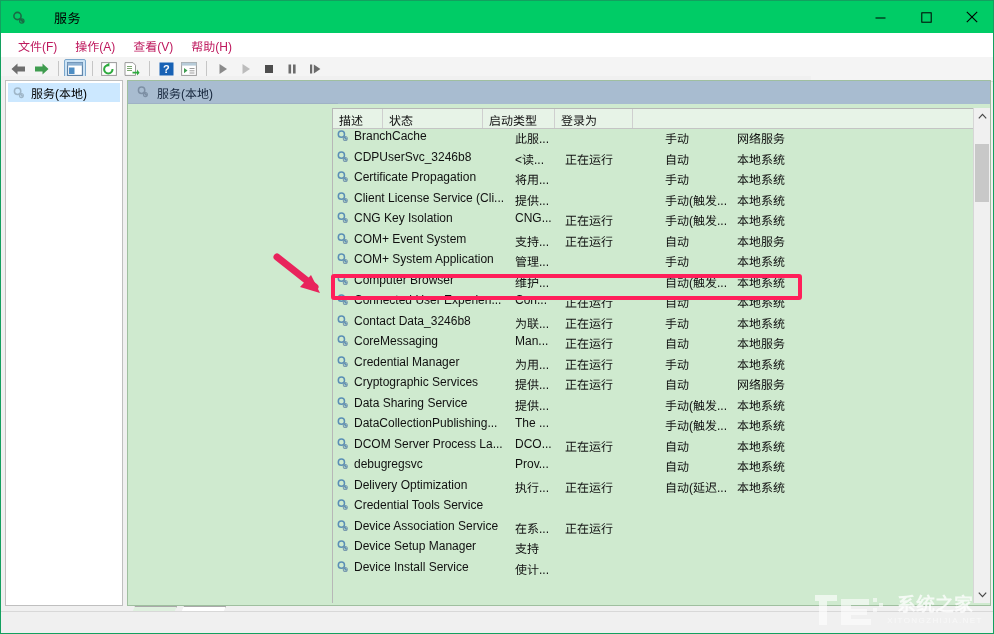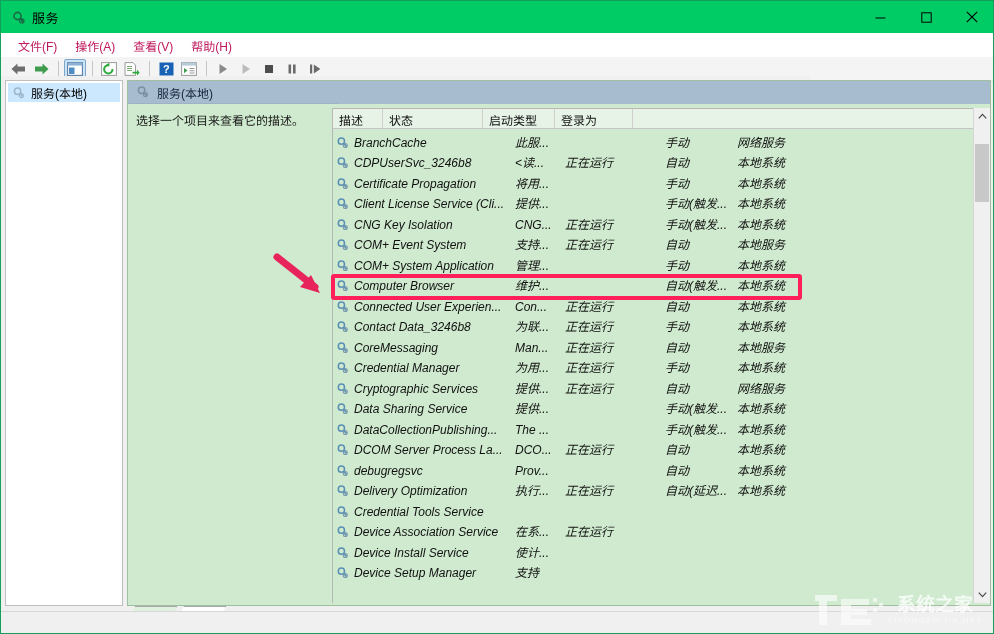--- a/index.html
+++ b/index.html
@@ -16,21 +16,21 @@
     background: #f0f0f0;
     border: 1px solid #13a05f;
     overflow: hidden;
   }
 
   
   .titlebar {
     position: absolute; left: 0; top: 0;
     width: 994px; height: 32px;
     background: #00cc66;
-    display: flex; align-items: center;
+    display: flex; align-items: center; gap: 22px;
   }
   .title-icon {
     width: 16px; height: 16px;
     margin-left: 10px; margin-right: 7px;
     position: relative; flex: none;
   }
   .title-text {
     font-size: 13px; color: #000; letter-spacing: .5px;
   }
   .win-btns {
@@ -172,23 +172,22 @@
   .col-start{ width: 72px; }
   .col-logon{ width: 78px; }
   .col-pad  { width: 146px; border-right: none; }
 
   .grid-body {
     position: relative;
     height: 474px;
     overflow: hidden;
   }
   .row {
-    display: flex; height: 20.5px; align-items: flex-end;
-    box-sizing: border-box;
-    font-style: italic;
+    display: flex; height: 20.5px; align-items: flex-start;
+    box-sizing: border-box;
   }
   .cell {
     font-size: 12px; color: #111;
     box-sizing: border-box;
     white-space: nowrap; overflow: hidden;
     padding-left: 6px;
   }
   .cell.name { width: 176px; display: flex; align-items: center; padding-left: 3px; }
   .cell.name .svcicon { margin-right: 4px; flex: none; }
   .cell.desc { width: 50px; }
@@ -413,23 +412,20 @@
         <span class="svcicon">
           <svg viewBox="0 0 14 14" width="14" height="14">
             <circle cx="5.6" cy="5.2" r="3.2" fill="none" stroke="#6f8196" stroke-width="1.5"></circle>
             <line x1="7.9" y1="7.5" x2="10.8" y2="10.6" stroke="#6f8196" stroke-width="1.8"></line>
             <circle cx="9.4" cy="9.6" r="2" fill="none" stroke="#6f8196" stroke-width="1.1"></circle>
           </svg>
         </span>
         <span class="pane-header-text">服务(本地)</span>
       </div>
 
-      <div class="detail-area">
-        <div class="detail-text">选择一个项目来查看它的描述。</div>
-      </div>
 
       <div class="grid">
         <div class="grid-head">
           <div class="gh col-desc">描述</div>
           <div class="gh col-stat">状态</div>
           <div class="gh col-start">启动类型</div>
           <div class="gh col-logon">登录为</div>
           <div class="gh col-pad"></div>
         </div>
         <div class="grid-body" id="grid-body">
@@ -755,39 +751,39 @@
             </div>
             <div class="row">
               <div class="cell name">
                 <span class="svcicon">
                   <svg viewBox="0 0 14 14" width="14" height="14">
                     <circle cx="5.4" cy="5.2" r="3.1" fill="none" stroke="#5a8fb5" stroke-width="1.5"></circle>
                     <line x1="7.7" y1="7.4" x2="10.6" y2="10.5" stroke="#5a8fb5" stroke-width="1.7"></line>
                     <circle cx="9.3" cy="9.5" r="2" fill="none" stroke="#7a9aae" stroke-width="1.1"></circle>
                   </svg>
                 </span>
-                <span>Device Install Service</span>
-              </div>
-              <div class="cell desc">使计...</div>
+                <span>Device Setup Manager</span>
+              </div>
+              <div class="cell desc">支持</div>
               <div class="cell stat"></div>
               <div class="cell start"></div>
               <div class="cell logon"></div>
             </div>
             <div class="row">
               <div class="cell name">
                 <span class="svcicon">
                   <svg viewBox="0 0 14 14" width="14" height="14">
                     <circle cx="5.4" cy="5.2" r="3.1" fill="none" stroke="#5a8fb5" stroke-width="1.5"></circle>
                     <line x1="7.7" y1="7.4" x2="10.6" y2="10.5" stroke="#5a8fb5" stroke-width="1.7"></line>
                     <circle cx="9.3" cy="9.5" r="2" fill="none" stroke="#7a9aae" stroke-width="1.1"></circle>
                   </svg>
                 </span>
-                <span>Device Setup Manager</span>
-              </div>
-              <div class="cell desc">支持</div>
+                <span>Device Install Service</span>
+              </div>
+              <div class="cell desc">使计...</div>
               <div class="cell stat"></div>
               <div class="cell start"></div>
               <div class="cell logon"></div>
             </div>
           </div>
       </div>
 
       <div class="vscroll">
         <div class="vs-btn">
           <svg width="9" height="7" viewBox="0 0 9 7">

